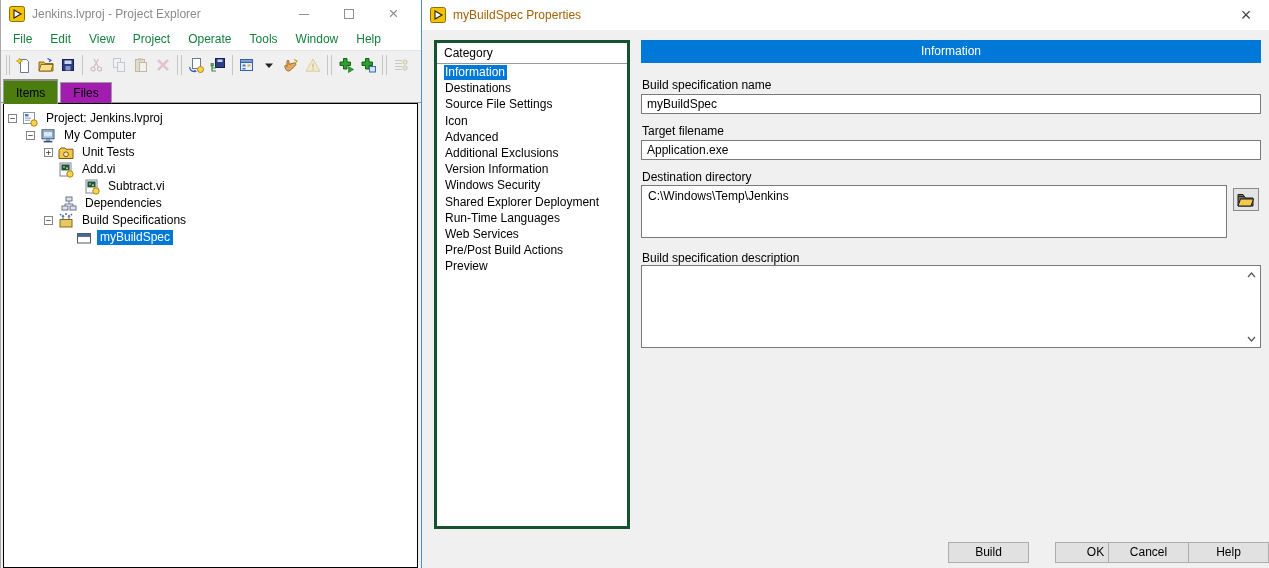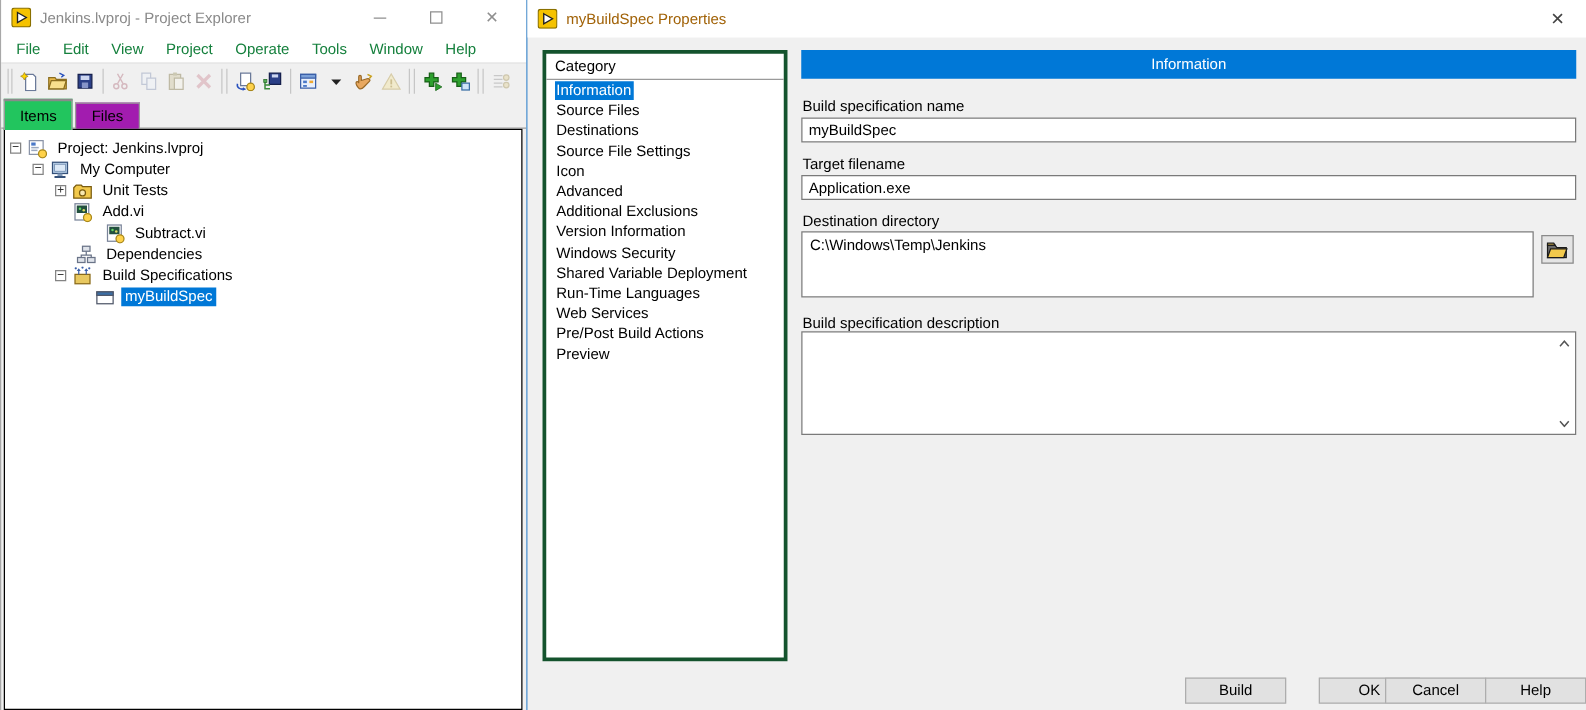--- a/index.html
+++ b/index.html
@@ -29,21 +29,21 @@
   .tb-icon { width:22px; height:22px; display:inline-flex; align-items:center; justify-content:center; }
   .tb-icon svg { width:16px; height:16px; }
   .tb-icon.disabled { opacity:0.55; filter:grayscale(20%); }
   .tb-sep { height:20px; margin:0 3px; }
   .tb-sep.single { border-left:1px solid #c6c6c6; width:1px; }
   .tb-sep.double { border-left:1px solid #c6c6c6; border-right:1px solid #c6c6c6; width:5px; }
 
   .tabs { position:relative; height:24px; background:#f0f0f0; padding-left:2px; display:flex; align-items:flex-end; }
   .tab { position:relative; padding:3px 12px 4px 12px; border:1px solid #9b9b9b; border-bottom:none;
          background:#a21caf; margin-right:2px; bottom:-1px; }
-  .tab.active { background:#22c55e; padding-top:5px; z-index:2; border-top:2px solid #8a8a8a; }
+  .tab.active { background:#4d7c0f; padding-top:5px; z-index:2; border-top:2px solid #8a8a8a; }
   .tabs-underline { position:absolute; left:0; right:0; bottom:0; border-bottom:1px solid #9b9b9b; }
 
   .tree { position:absolute; left:2px; top:103px; width:415px; bottom:0;
           background:#ffffff; border:1px solid #000; overflow:hidden; padding-top:6px; }
   .tree-row { height:17px; display:flex; align-items:center; white-space:nowrap; }
   .expander { width:9px; height:9px; border:1px solid #848484; background:#fff; font-size:9px;
               line-height:7px; text-align:center; flex:0 0 9px; margin-right:5px;
               font-family:"DejaVu Sans Mono",monospace; color:#333; }
   .expander-spacer { width:9px; flex:0 0 9px; margin-right:5px; }
   .tree-icon { width:16px; height:16px; flex:0 0 16px; margin-right:5px; }
@@ -343,29 +343,28 @@
           </svg>
       </span>
       <span class="title-text">myBuildSpec Properties</span>
       <span class="win-btn" id="dlg-close"><span class="glyph-x">×</span></span>
     </div>
 
     <div class="catlist">
       <div class="cat-header">Category</div>
       <div id="cat-items">
           <div class="cat-item"><span class="sel">Information</span></div>
-          <div class="cat-item"><span>Source Files</span></div>
           <div class="cat-item"><span>Destinations</span></div>
           <div class="cat-item"><span>Source File Settings</span></div>
           <div class="cat-item"><span>Icon</span></div>
           <div class="cat-item"><span>Advanced</span></div>
           <div class="cat-item"><span>Additional Exclusions</span></div>
           <div class="cat-item"><span>Version Information</span></div>
           <div class="cat-item"><span>Windows Security</span></div>
-          <div class="cat-item"><span>Shared Variable Deployment</span></div>
+          <div class="cat-item"><span>Shared Explorer Deployment</span></div>
           <div class="cat-item"><span>Run-Time Languages</span></div>
           <div class="cat-item"><span>Web Services</span></div>
           <div class="cat-item"><span>Pre/Post Build Actions</span></div>
           <div class="cat-item"><span>Preview</span></div>
         </div>
     </div>
 
     <div class="info-header">Information</div>
 
     <label class="fld-label" style="top:78px">Build specification name</label>

